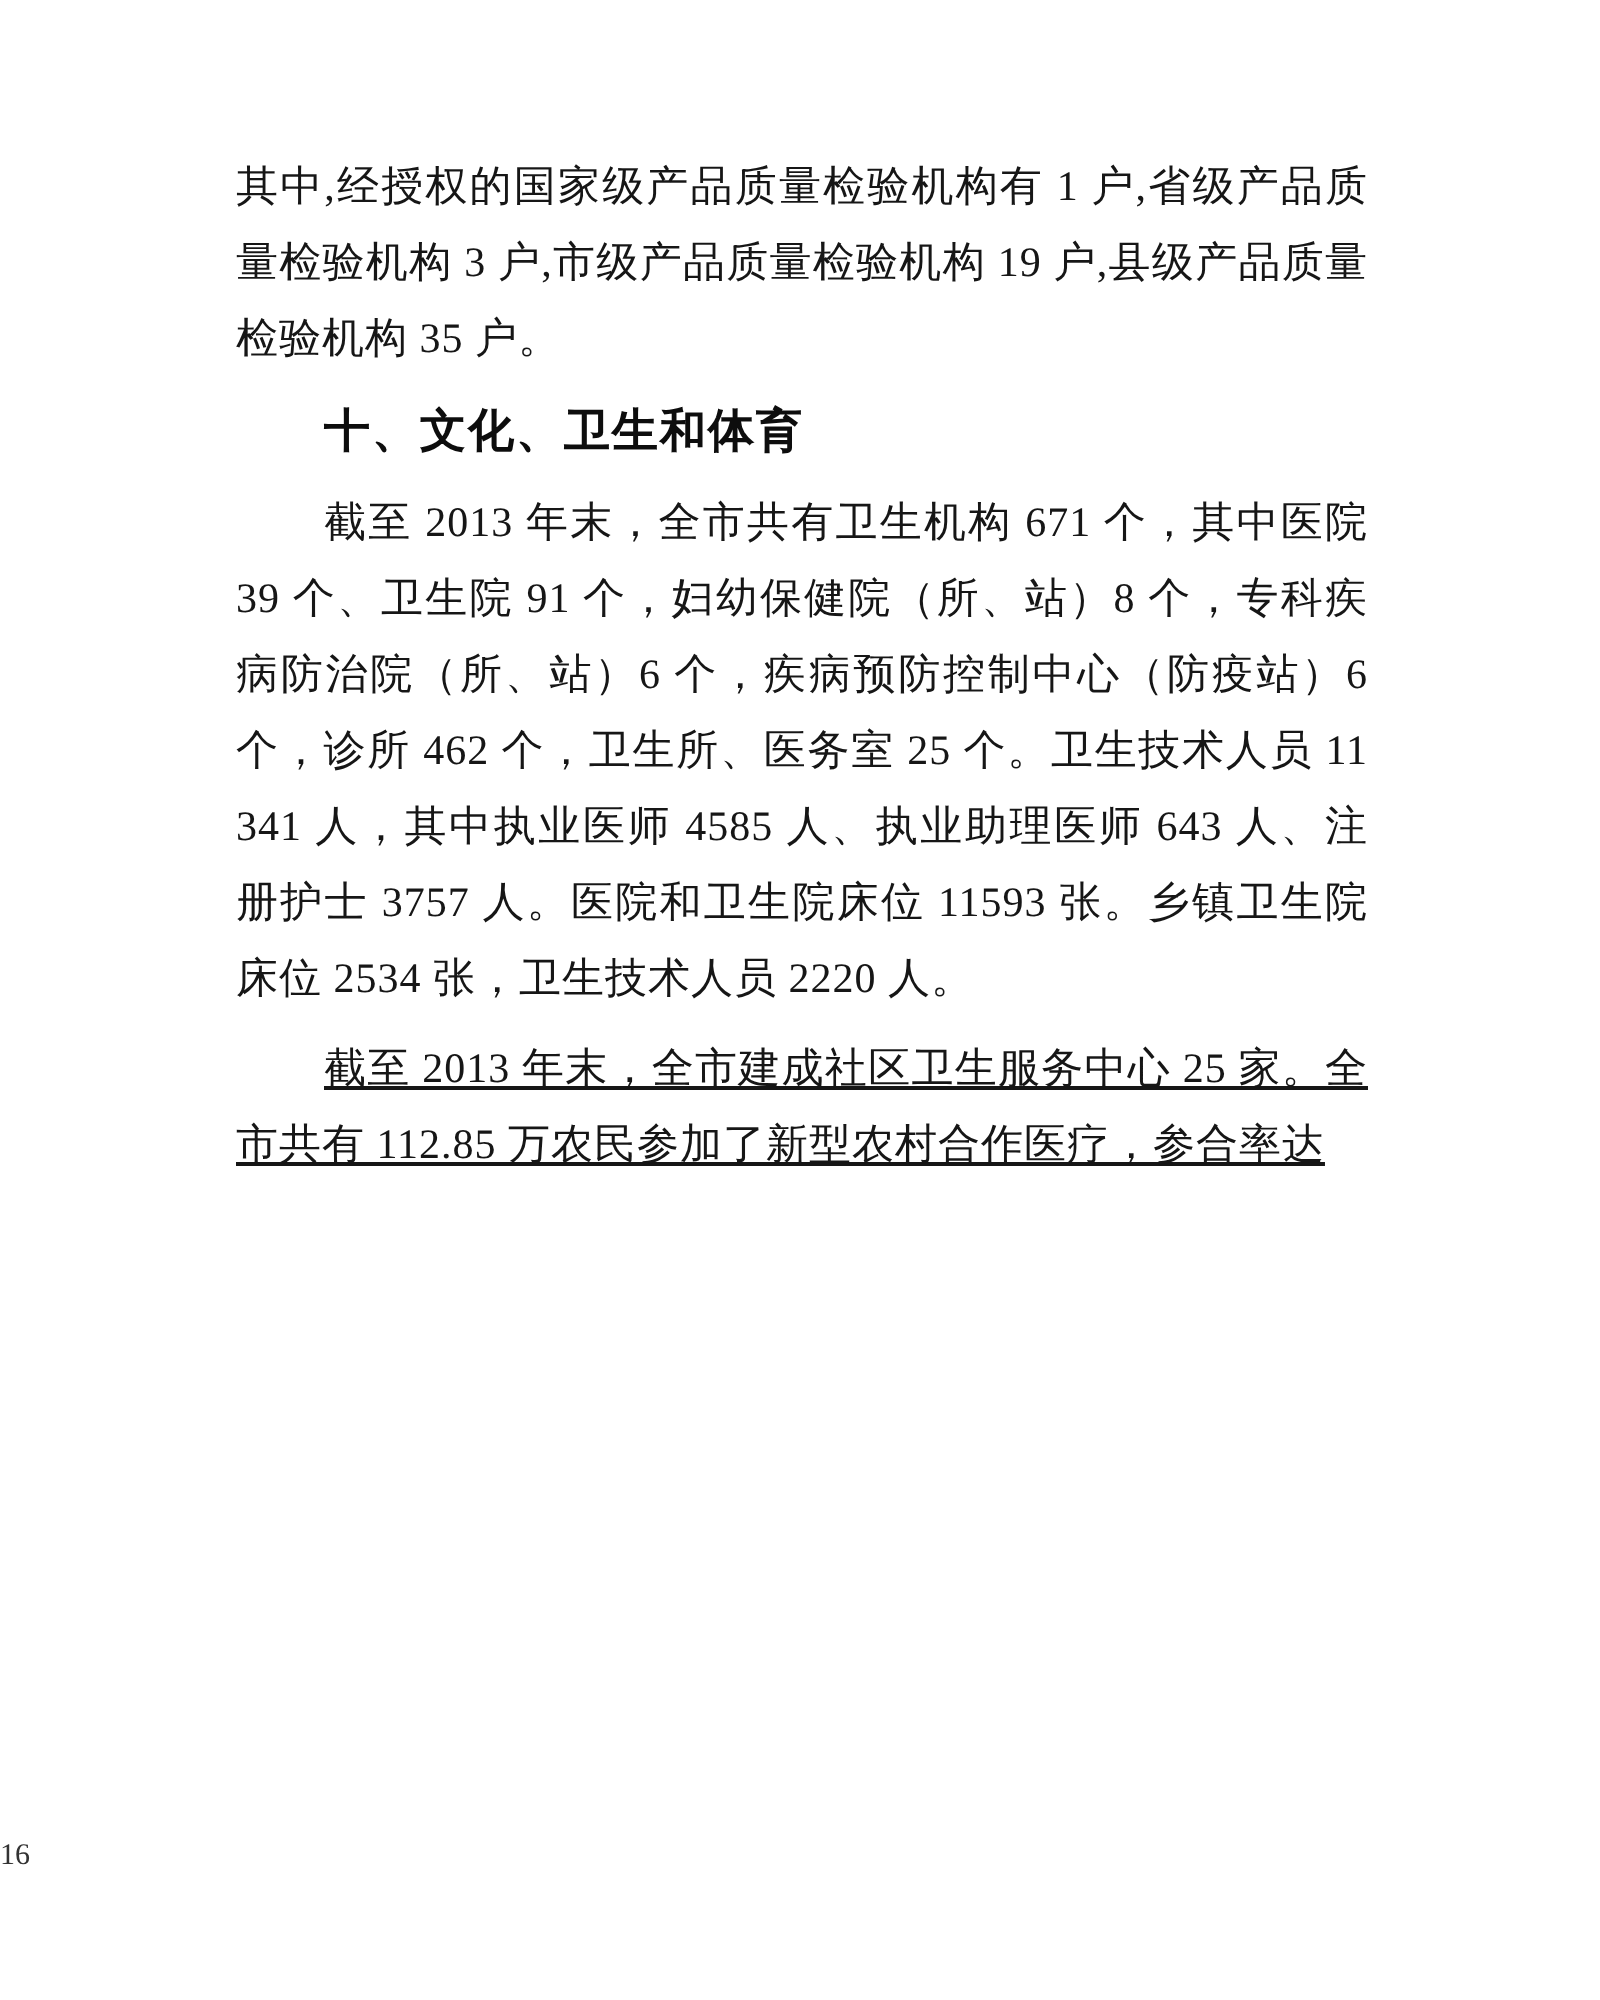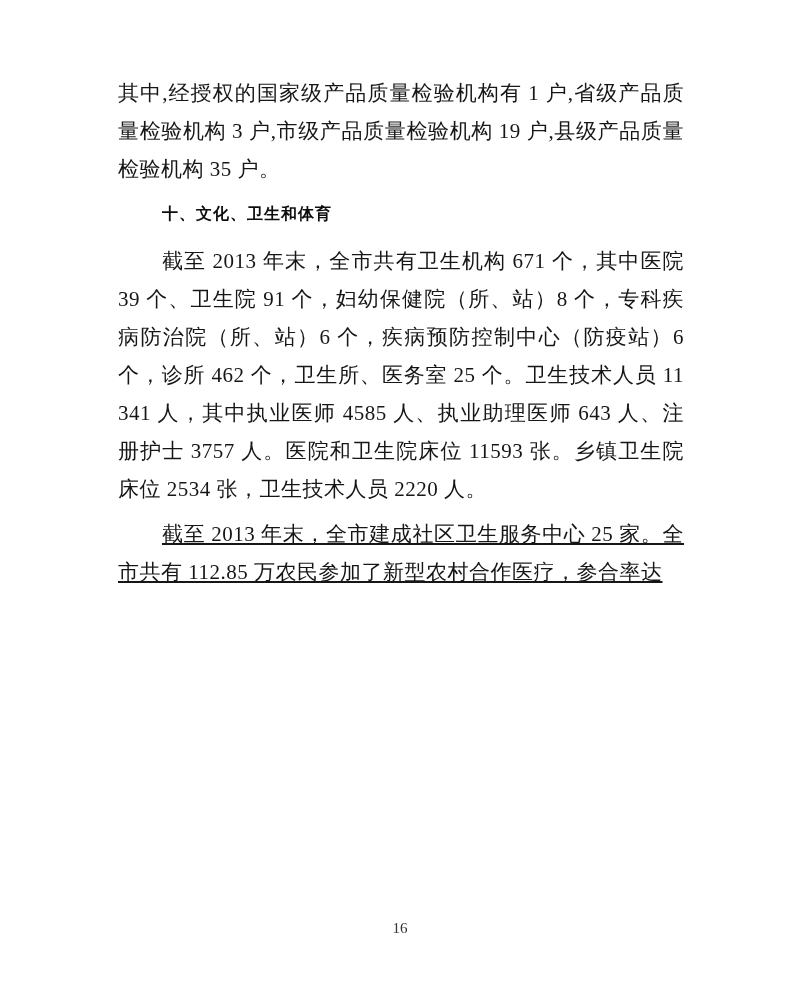--- a/index.html
+++ b/index.html
@@ -39,35 +39,35 @@
     word-break: break-all;
   }
   .para.indent {
     text-indent: 44px;
   }
   .para.spaced {
     margin-top: 7px;
     text-decoration: underline;
   }
   .heading {
-    font-family: Liberation Mono, monospace;
+    font-family: Liberation Sans, sans-serif;
     font-weight: bold;
-    font-size: 16px;
+    font-size: 23px;
     line-height: 38px;
     letter-spacing: 1px;
     margin: 8px 0 8px 0;
     text-indent: 44px;
     color: #0d0d0d;
   }
   .page-number {
     position: absolute;
     left: 0;
     top: 920px;
     width: 800px;
-    text-align: center;
+    text-align: left;
     font-size: 15px;
     color: #333333;
     font-family: "Liberation Serif", serif;
   }
 </style>
 </head>
 <body>
 
 <div class="page">
   <div class="content">

